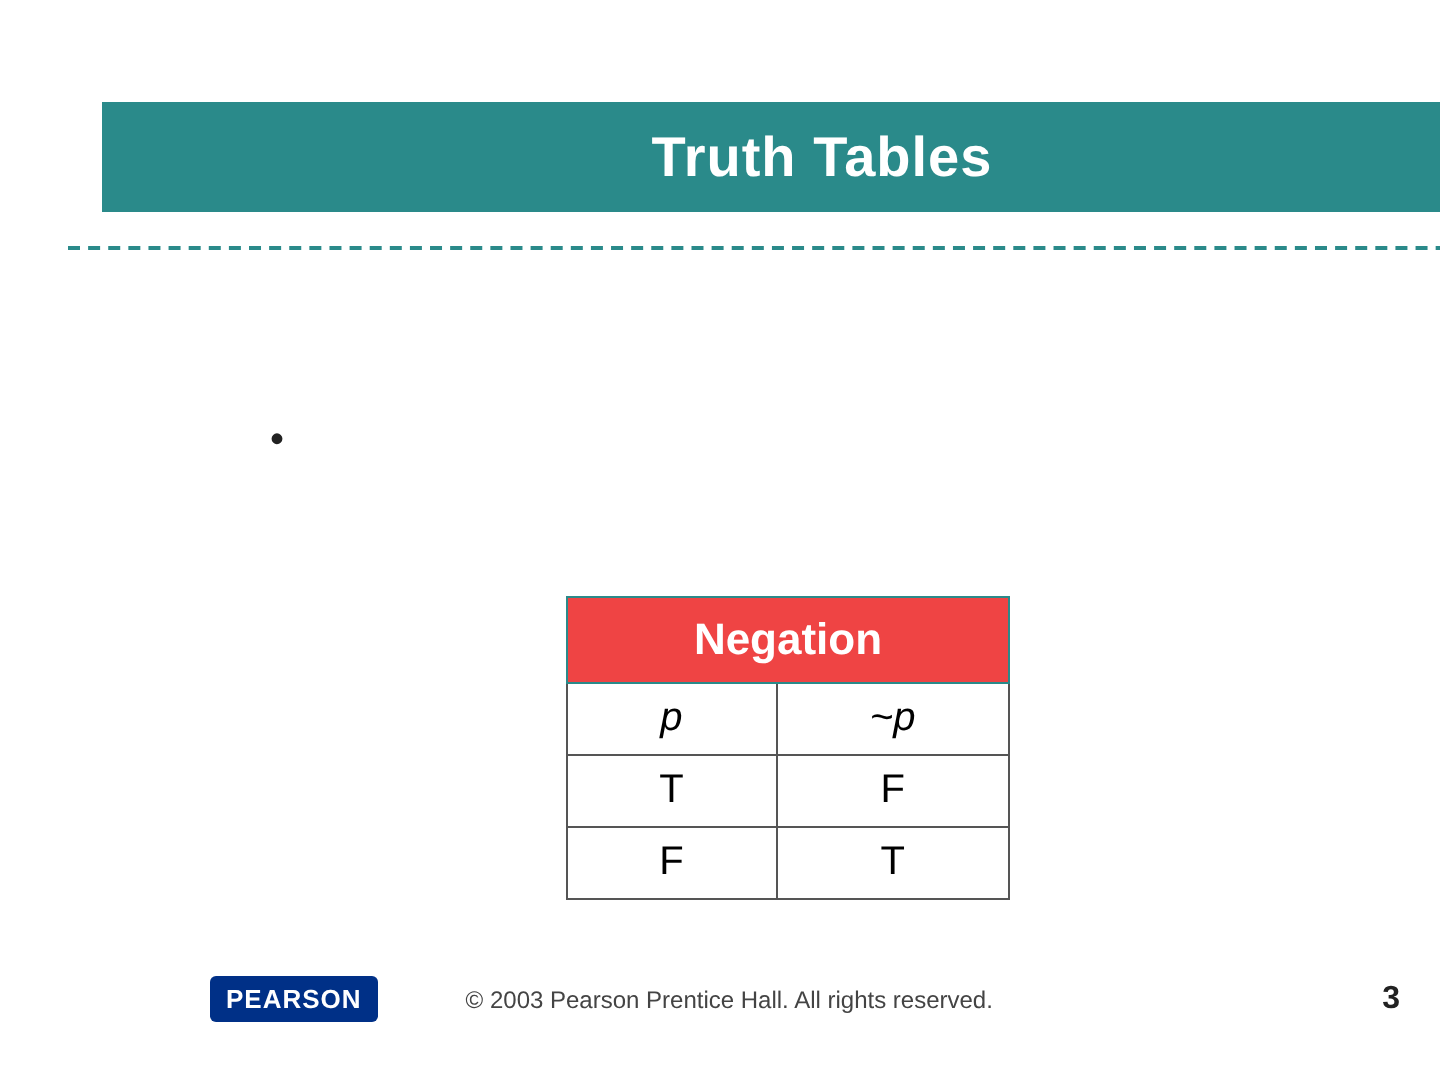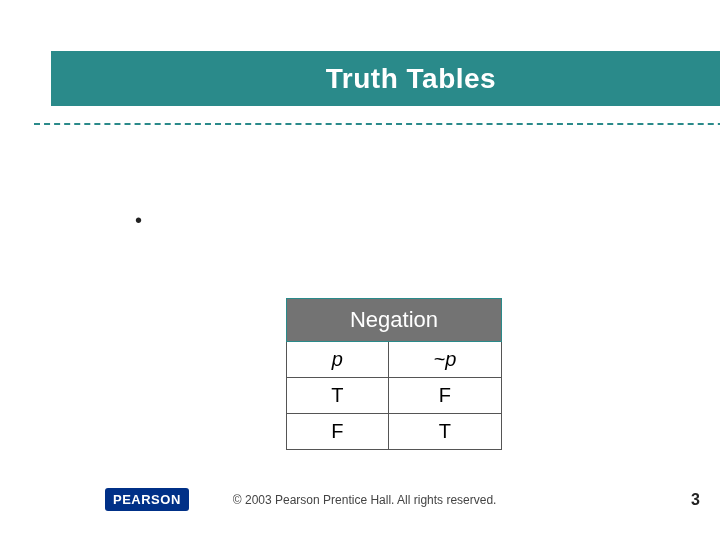--- a/index.html
+++ b/index.html
@@ -68,25 +68,25 @@
       justify-content: center;
       margin-top: 10px;
     }
 
     .negation-table {
       border-collapse: collapse;
       min-width: 200px;
     }
 
     .negation-table .header-row td {
-      background: #737373;
+      background: #ef4444;
       color: #ffffff;
       text-align: center;
       font-size: 22px;
-      font-weight: normal;
+      font-weight: bold;
       padding: 8px 63px;
       border: 1px solid #2a8a8a;
     }
 
     .negation-table .col-header td {
       background: #ffffff;
       text-align: center;
       font-size: 20px;
       font-style: italic;
       font-weight: normal;

